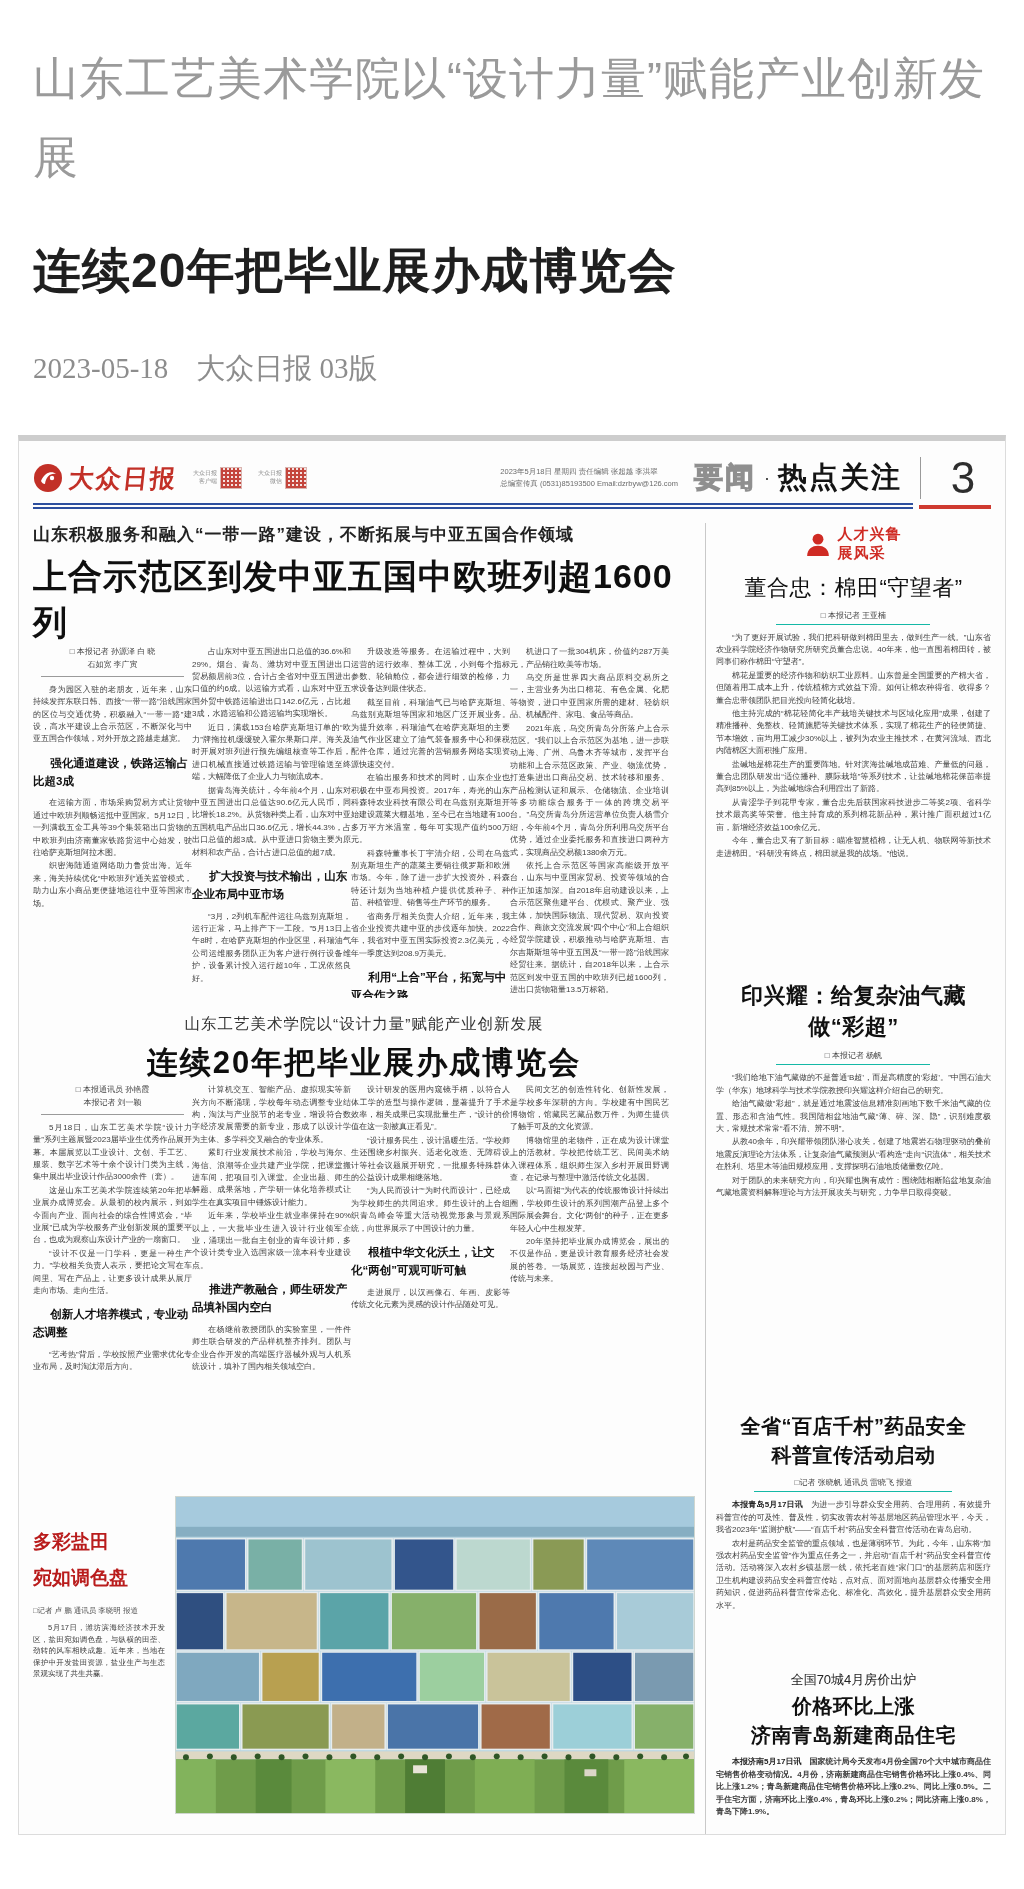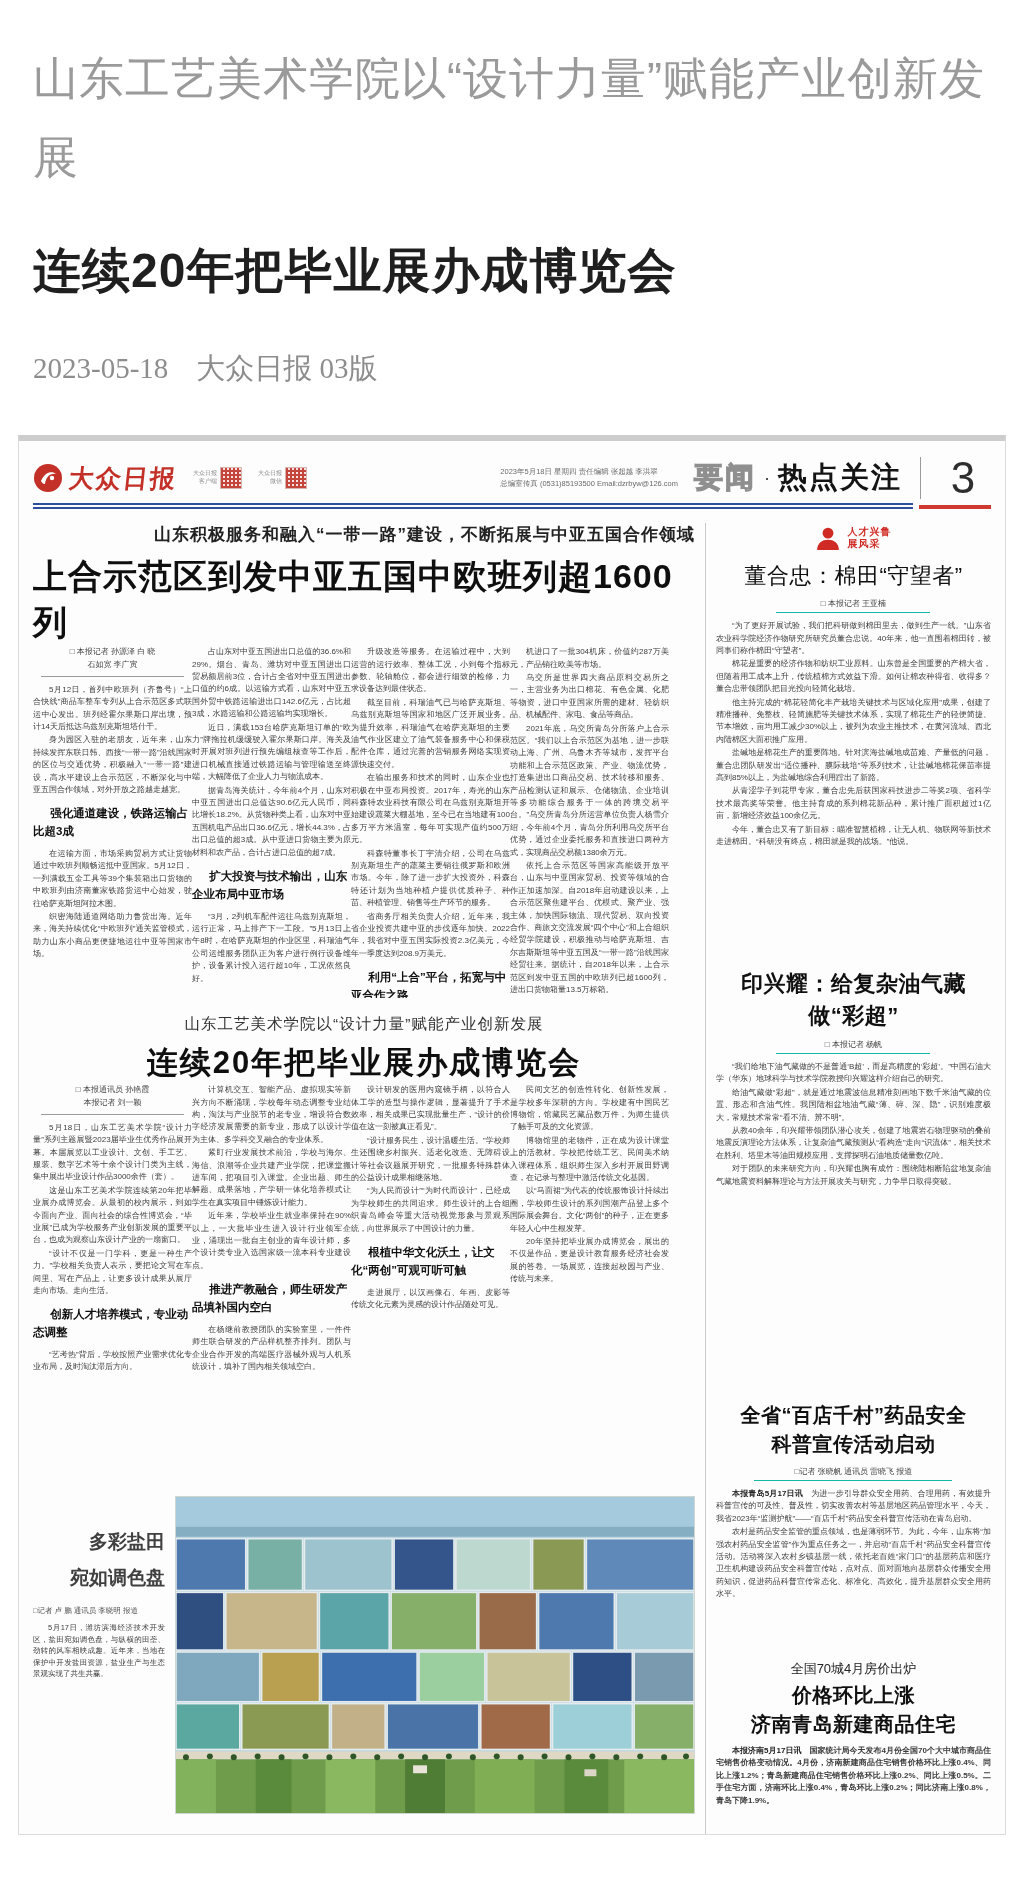--- a/index.html
+++ b/index.html
@@ -41,44 +41,44 @@
   .pageno { font-size:44px; color:#2e2e2e; font-weight:400; width:56px; text-align:center; }
   .blue-rule { position:absolute; left:0; right:78px; bottom:0; height:6px;
                border-top:2px solid #2d4f9e; border-bottom:2px solid #2d4f9e; }
   .red-rule  { position:absolute; right:0; bottom:0; width:72px; height:4px; background:#cf3a30; }
   
   .np-body { display:flex; margin-top:10px; }
   .main-col { width:662px; }
   .v-div { width:1px; background:#c9c9c9; margin:4px 10px 0 10px; }
   .side-col { width:286px; }
   
-  .kicker1 { text-align:right; font-size:17px; font-weight:700; color:#222; letter-spacing:1px; margin-top:4px; }
+  .kicker1 { text-align:left; font-size:17px; font-weight:700; color:#222; letter-spacing:1px; margin-top:4px; }
   .headline1 { text-align:left; font-size:34px; font-weight:900; color:#0f0f0f; letter-spacing:1px; margin-top:8px; }
   .cols { display:flex; overflow:hidden; }
   .col { width:159px; overflow:hidden; }
   .cols-a1 { height:352px; }
   .cols-a2 { height:398px; }
   .bp { font-size:8px; line-height:12.4px; color:#3d3d3d; text-align:justify; text-indent:2em; margin-bottom:1px; }
   .bp b { color:#222; }
   .csub { font-size:11.5px; line-height:1.55; font-weight:700; color:#101010; margin:9px 0 7px 0; text-indent:1.5em; }
   .byl { font-size:8px; color:#444; text-align:center; line-height:1.6; }
   .bybox { border-bottom:1px solid #9a9a9a; padding-bottom:4px; margin-bottom:7px; width:90%; margin-left:auto; margin-right:auto; }
   
   .kicker2 { text-align:center; font-size:15.5px; font-weight:500; color:#333; letter-spacing:1px; margin-top:16px; }
   .headline2 { text-align:center; font-size:31px; font-weight:900; color:#0f0f0f; letter-spacing:2px; margin-top:7px; }
   
   .bottom { display:flex; gap:10px; margin-top:14px; height:330px; overflow:hidden; }
   .cap-col { width:132px; padding-top:28px; }
-  .cap-title { font-size:19px; font-weight:900; color:#404040; text-align:right; line-height:1.9; }
+  .cap-title { font-size:19px; font-weight:900; color:#b91c1c; text-align:left; line-height:1.9; }
   .cap-credit { font-size:7.5px; color:#555; margin:10px 0 6px 0; text-align:left; }
   .cap-text { font-size:7.5px; line-height:11.5px; color:#3d3d3d; text-align:justify; text-indent:2em; }
   .photo { width:520px; height:318px; border:1px solid #cfd6cf; }
   
   .badge { display:flex; justify-content:center; align-items:center; gap:6px; margin-top:6px; }
-  .badge-txt { color:#cf2b24; font-weight:900; font-size:10px; line-height:1.25; letter-spacing:1px; }
+  .badge-txt { color:#cf2b24; font-weight:900; font-size:15px; line-height:1.25; letter-spacing:1px; }
   .sh1 { text-align:center; font-size:22px; font-weight:400; color:#101010; margin-top:10px; letter-spacing:0.5px; }
   .sh2 { text-align:center; font-size:22px; font-weight:900; color:#101010; line-height:1.45; letter-spacing:0.5px; }
   .sby { font-size:8px; color:#444; text-align:center; border-bottom:1px solid #14b8a6; width:56%; margin:7px auto 7px auto; padding-bottom:3px; }
   .sbody { overflow:hidden; }
   .sb1 { height:332px; }
   .sb2 { height:328px; }
   .sb3 { height:158px; }
   .sb4 { height:100px;font-weight:bold; }
   .skicker { text-align:center; font-size:13px; font-weight:500; color:#222; margin-top:14px; }
   .mt-s2 { margin-top:16px; }
@@ -138,21 +138,20 @@
       <div>
         <div class="kicker1">山东积极服务和融入“一带一路”建设，不断拓展与中亚五国合作领域</div>
         <div class="headline1">上合示范区到发中亚五国中欧班列超1600列</div>
         <div class="cols cols-a1">
           <div class="col">
             <div class="bybox">
               <div class="byl">□ 本报记者 孙源泽 白 晓</div>
               <div class="byl">石如宽 李广寅</div>
             </div>
             <div>
-                <p class="bp">5月12日，首列中欧班列（齐鲁号）“上合快线”商品车整车专列从上合示范区多式联运中心发出。班列经霍尔果斯口岸出境，预计14天后抵达乌兹别克斯坦塔什干。</p>
                 <p class="bp">身为园区入驻的老朋友，近年来，山东持续发挥东联日韩、西接“一带一路”沿线国家的区位与交通优势，积极融入“一带一路”建设，高水平建设上合示范区，不断深化与中亚五国合作领域，对外开放之路越走越宽。</p>
                 <h4 class="csub">强化通道建设，铁路运输占比超3成</h4>
                 <p class="bp">在运输方面，市场采购贸易方式让货物通过中欧班列顺畅运抵中亚国家。5月12日，一列满载五金工具等39个集装箱出口货物的中欧班列由济南董家铁路货运中心始发，驶往哈萨克斯坦阿拉木图。</p>
                 <p class="bp">织密海陆通道网络助力鲁货出海。近年来，海关持续优化“中欧班列”通关监管模式，助力山东小商品更便捷地运往中亚等国家市场。</p>
               </div>
           </div>
           <div class="col">
               <div>
                 <p class="bp">占山东对中亚五国进出口总值的36.6%和29%。烟台、青岛、潍坊对中亚五国进出口贸易额居前3位，合计占全省对中亚五国进出口值的约6成。以运输方式看，山东对中亚五国外贸中铁路运输进出口142.6亿元，占比超3成，水路运输和公路运输均实现增长。</p>
                 <p class="bp">近日，满载153台哈萨克斯坦订单的“欧力”牌拖拉机缓缓驶入霍尔果斯口岸。海关及时开展对班列进行预先编组核查等工作后，进口机械直接通过铁路运输与管理输送至终端，大幅降低了企业人力与物流成本。</p>

